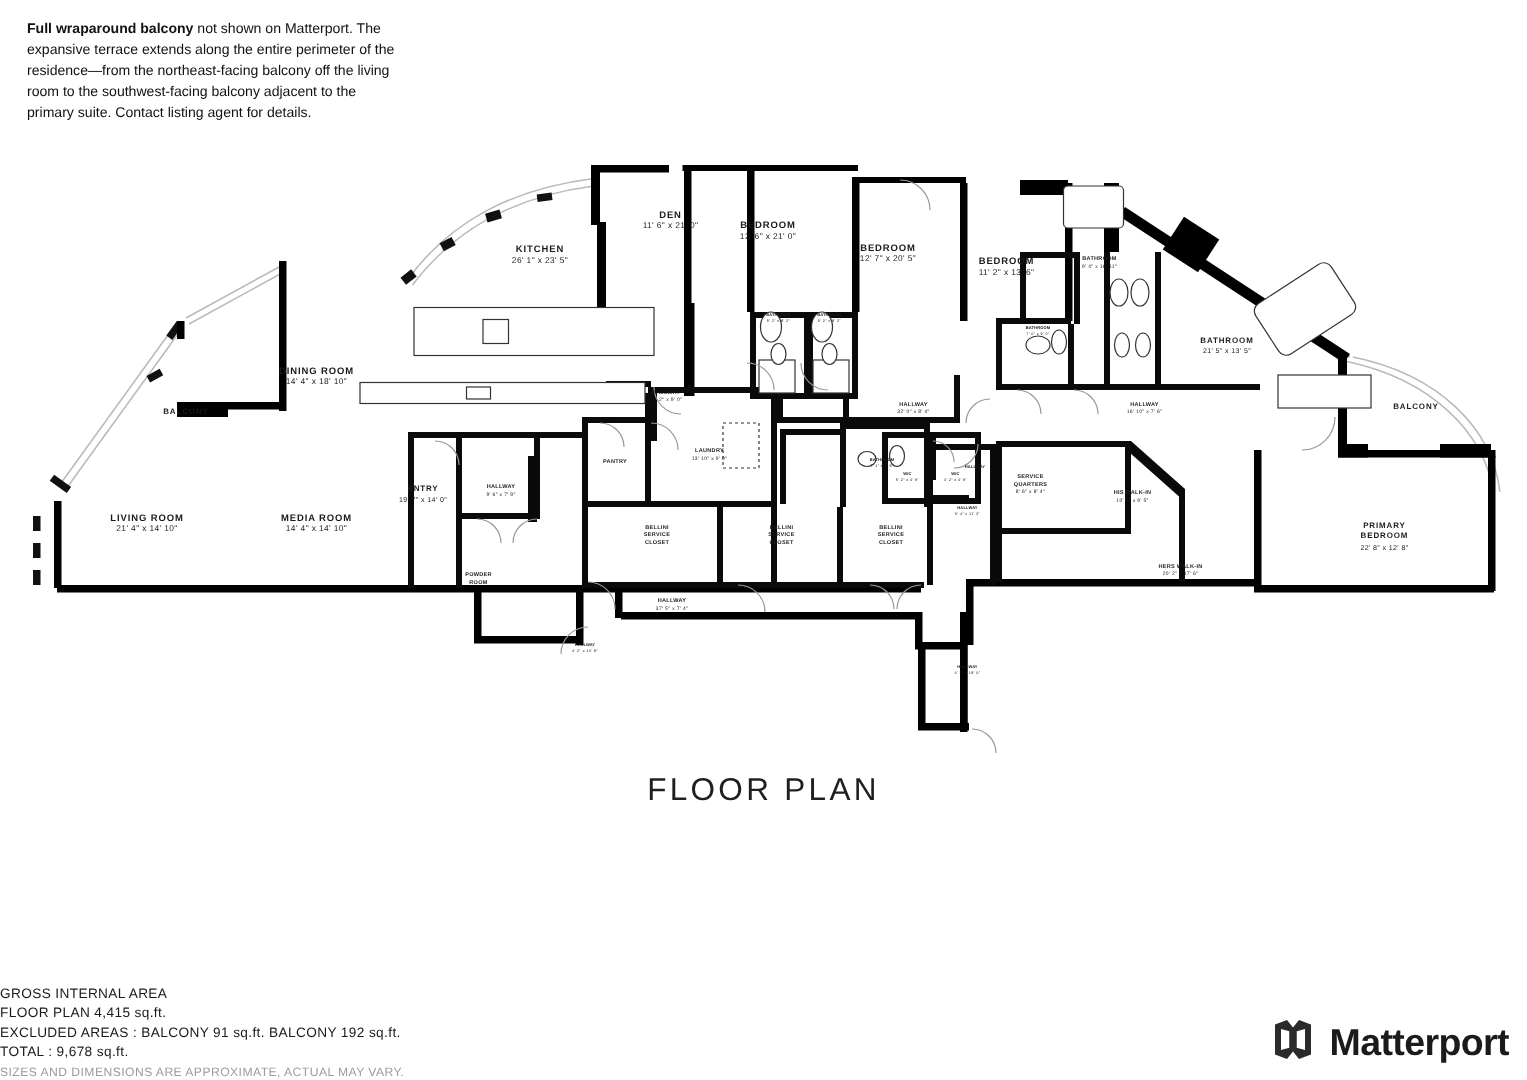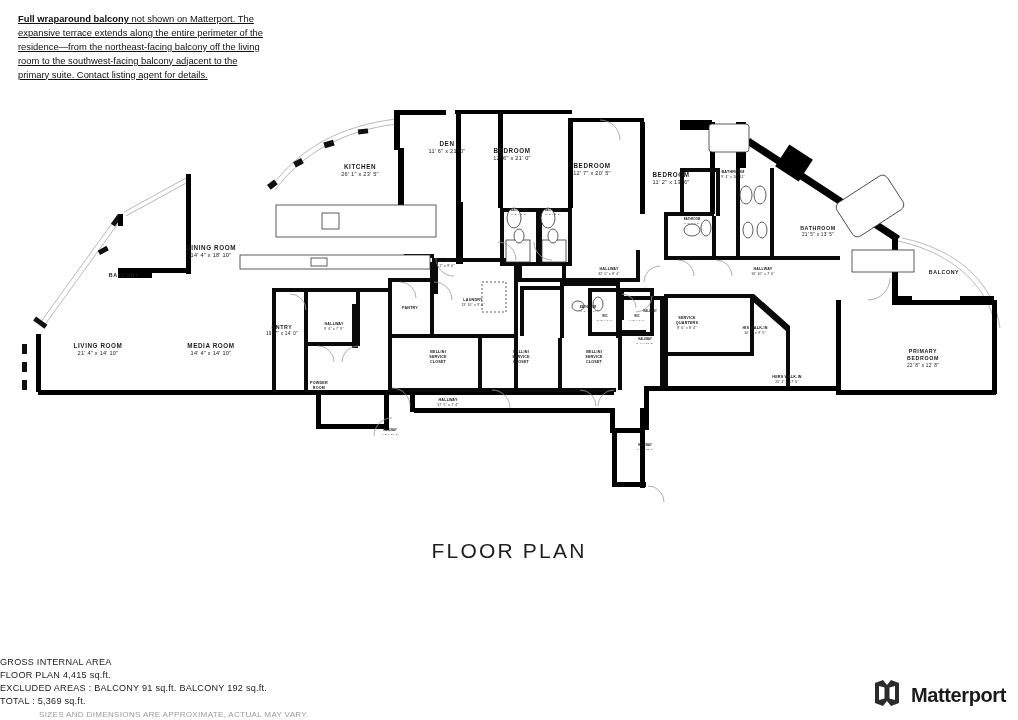--- a/index.html
+++ b/index.html
@@ -2,21 +2,21 @@
 <html><head>
 <meta charset="utf-8">
 <title>Floor Plan</title>
 <style>
   html,body{margin:0;padding:0;background:#ffffff;}
   body{width:1018px;height:720px;position:relative;overflow:hidden;
        font-family:"Liberation Sans","DejaVu Sans",sans-serif;color:#1a1a1a;}
 
   
   #note{position:absolute;left:18px;top:12px;width:250px;
-        font-size:9.4px;line-height:1.48;color:#111;text-decoration:underline;}
+        font-size:9.4px;line-height:1.48;color:#111;}
   #note b{font-weight:bold;}
 
   
   #plan{position:absolute;left:0;top:90px;width:1018px;height:430px;}
   #plan svg{display:block;}
 
   
   .lbl{position:absolute;text-align:center;color:#1a1a1a;
        font-family:"Liberation Sans","DejaVu Sans",sans-serif;
        letter-spacing:.35px;line-height:1.25;white-space:nowrap;
@@ -28,30 +28,30 @@
   .lbl.mid .nm{font-size:5.3px;}
   .lbl.mid .dm{font-size:4.7px;}
   .lbl.sm .nm{font-size:3.7px;letter-spacing:.2px;}
   .lbl.sm .dm{font-size:3.3px;}
   .lbl.xs .nm{font-size:2.7px;letter-spacing:.1px;}
   .lbl.xs .dm{font-size:2.5px;}
   .lbl.multi .nm{line-height:1.35;}
 
   
   #title{position:absolute;left:0;top:515px;width:1018px;text-align:center;
-         font-size:21px;letter-spacing:2.2px;color:#1f1f1f;font-weight:400;margin-top:24px;}
+         font-size:21px;letter-spacing:2.2px;color:#1f1f1f;font-weight:400;}
 
   
   #footer{position:absolute;left:0;top:656px;width:902px;text-align:left;}
   #footer .fl{font-size:9.1px;line-height:1.42;color:#1a1a1a;letter-spacing:.25px;}
-  #footer .fine{font-size:8.1px;color:#9b9b9b;letter-spacing:.3px;margin-top:2px;padding-left:39px;}
+  #footer .fine{font-size:8.1px;color:#9b9b9b;letter-spacing:.3px;margin-top:2px;}
 
   
   #brand{position:absolute;right:12px;top:678px;display:flex;align-items:center;gap:9px;}
-  #brand .wordmark{font-size:20px;font-weight:bold;letter-spacing:-.4px;color:#1b1b1b;}
+  #brand .wordmark{font-size:25px;font-weight:bold;letter-spacing:-.4px;color:#1b1b1b;}
 </style>
 </head>
 <body>
 
 <div id="note"><b>Full wraparound balcony</b><span> not shown on Matterport. The expansive terrace extends along the entire perimeter of the residence—from the northeast-facing balcony off the living room to the southwest-facing balcony adjacent to the primary suite. Contact listing agent for details.</span></div>
 
 <div id="plan">
 <svg width="1018" height="430" viewBox="0 0 1018 430" xmlns="http://www.w3.org/2000/svg">
   <g>
 
@@ -435,21 +435,21 @@
       </div>
     </div>
 </div>
 
 <div id="title">FLOOR PLAN</div>
 
 <div id="footer">
   <div class="fl">GROSS INTERNAL AREA</div>
   <div class="fl">FLOOR PLAN 4,415 sq.ft.</div>
   <div class="fl">EXCLUDED AREAS :  BALCONY 91 sq.ft.   BALCONY 192 sq.ft.</div>
-  <div class="fl">TOTAL :  5,369 sq.ft.</div>
+  <div class="fl">TOTAL :  9,678 sq.ft.</div>
   <div class="fine">SIZES AND DIMENSIONS ARE APPROXIMATE, ACTUAL MAY VARY.</div>
 </div>
 
 <div id="brand">
   <span>
     <svg width="30" height="30" viewBox="0 0 30 30" xmlns="http://www.w3.org/2000/svg">
       <path d="M3,5 L11,2 L15,7 L19,2 L27,5 L27,25 L19,28 L15,23 L11,28 L3,25 Z" fill="#2b2b2b"></path>
       <path d="M7,8 L12.5,9.5 L12.5,20.5 L7,22 Z" fill="#ffffff"></path>
       <path d="M23,8 L17.5,9.5 L17.5,20.5 L23,22 Z" fill="#ffffff"></path>
     </svg>

